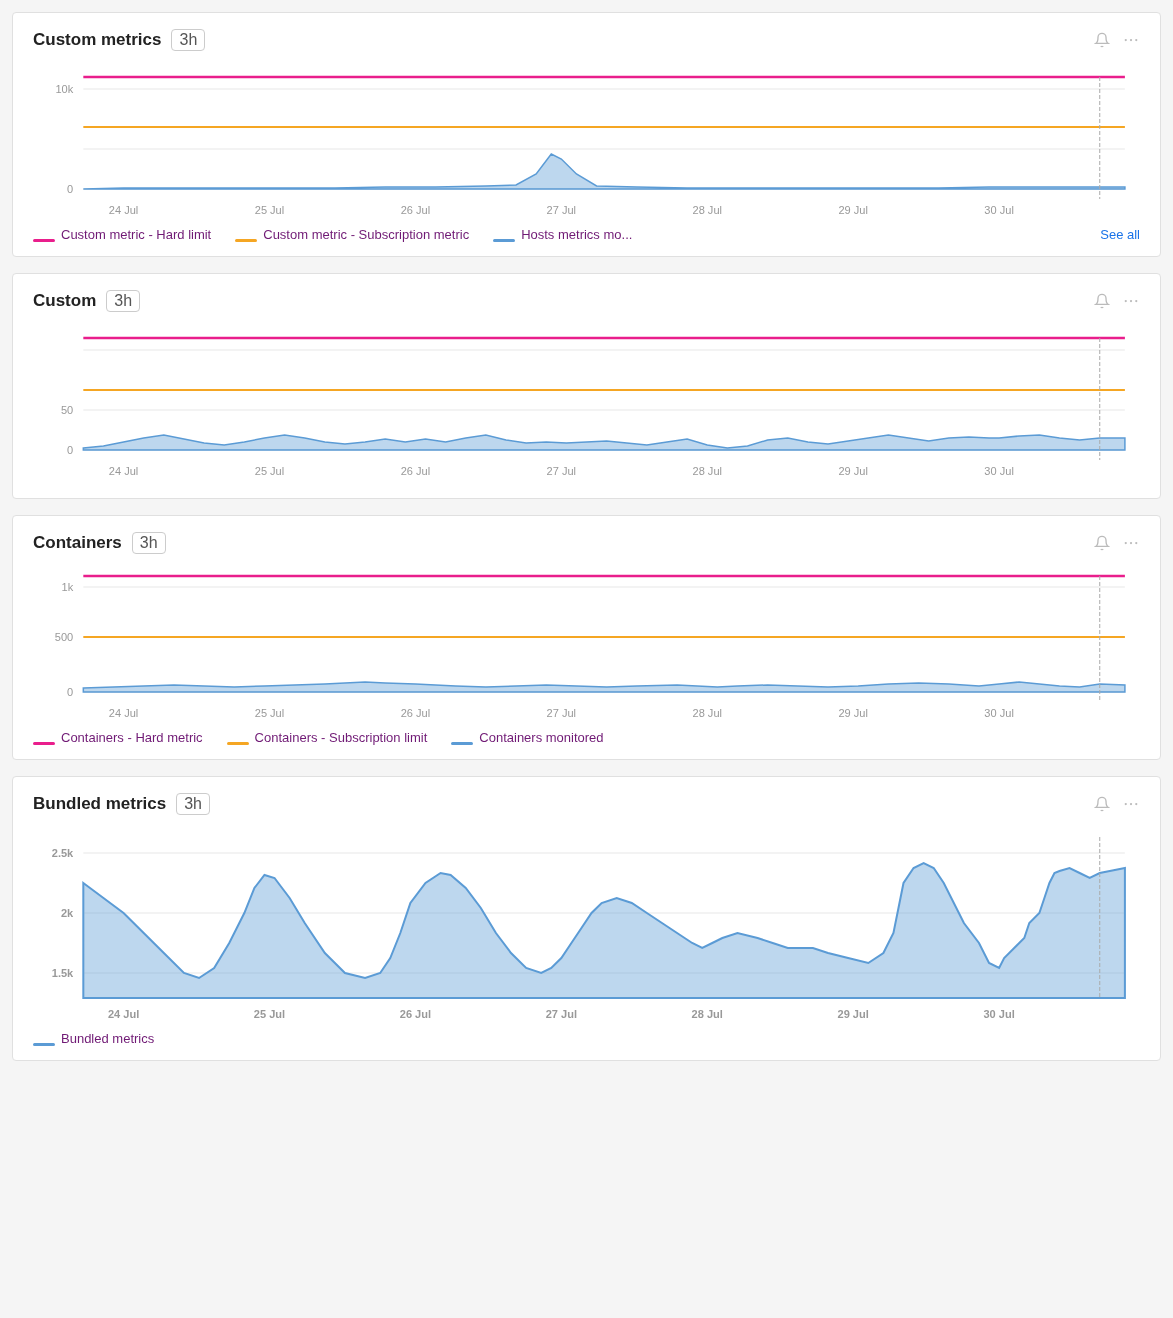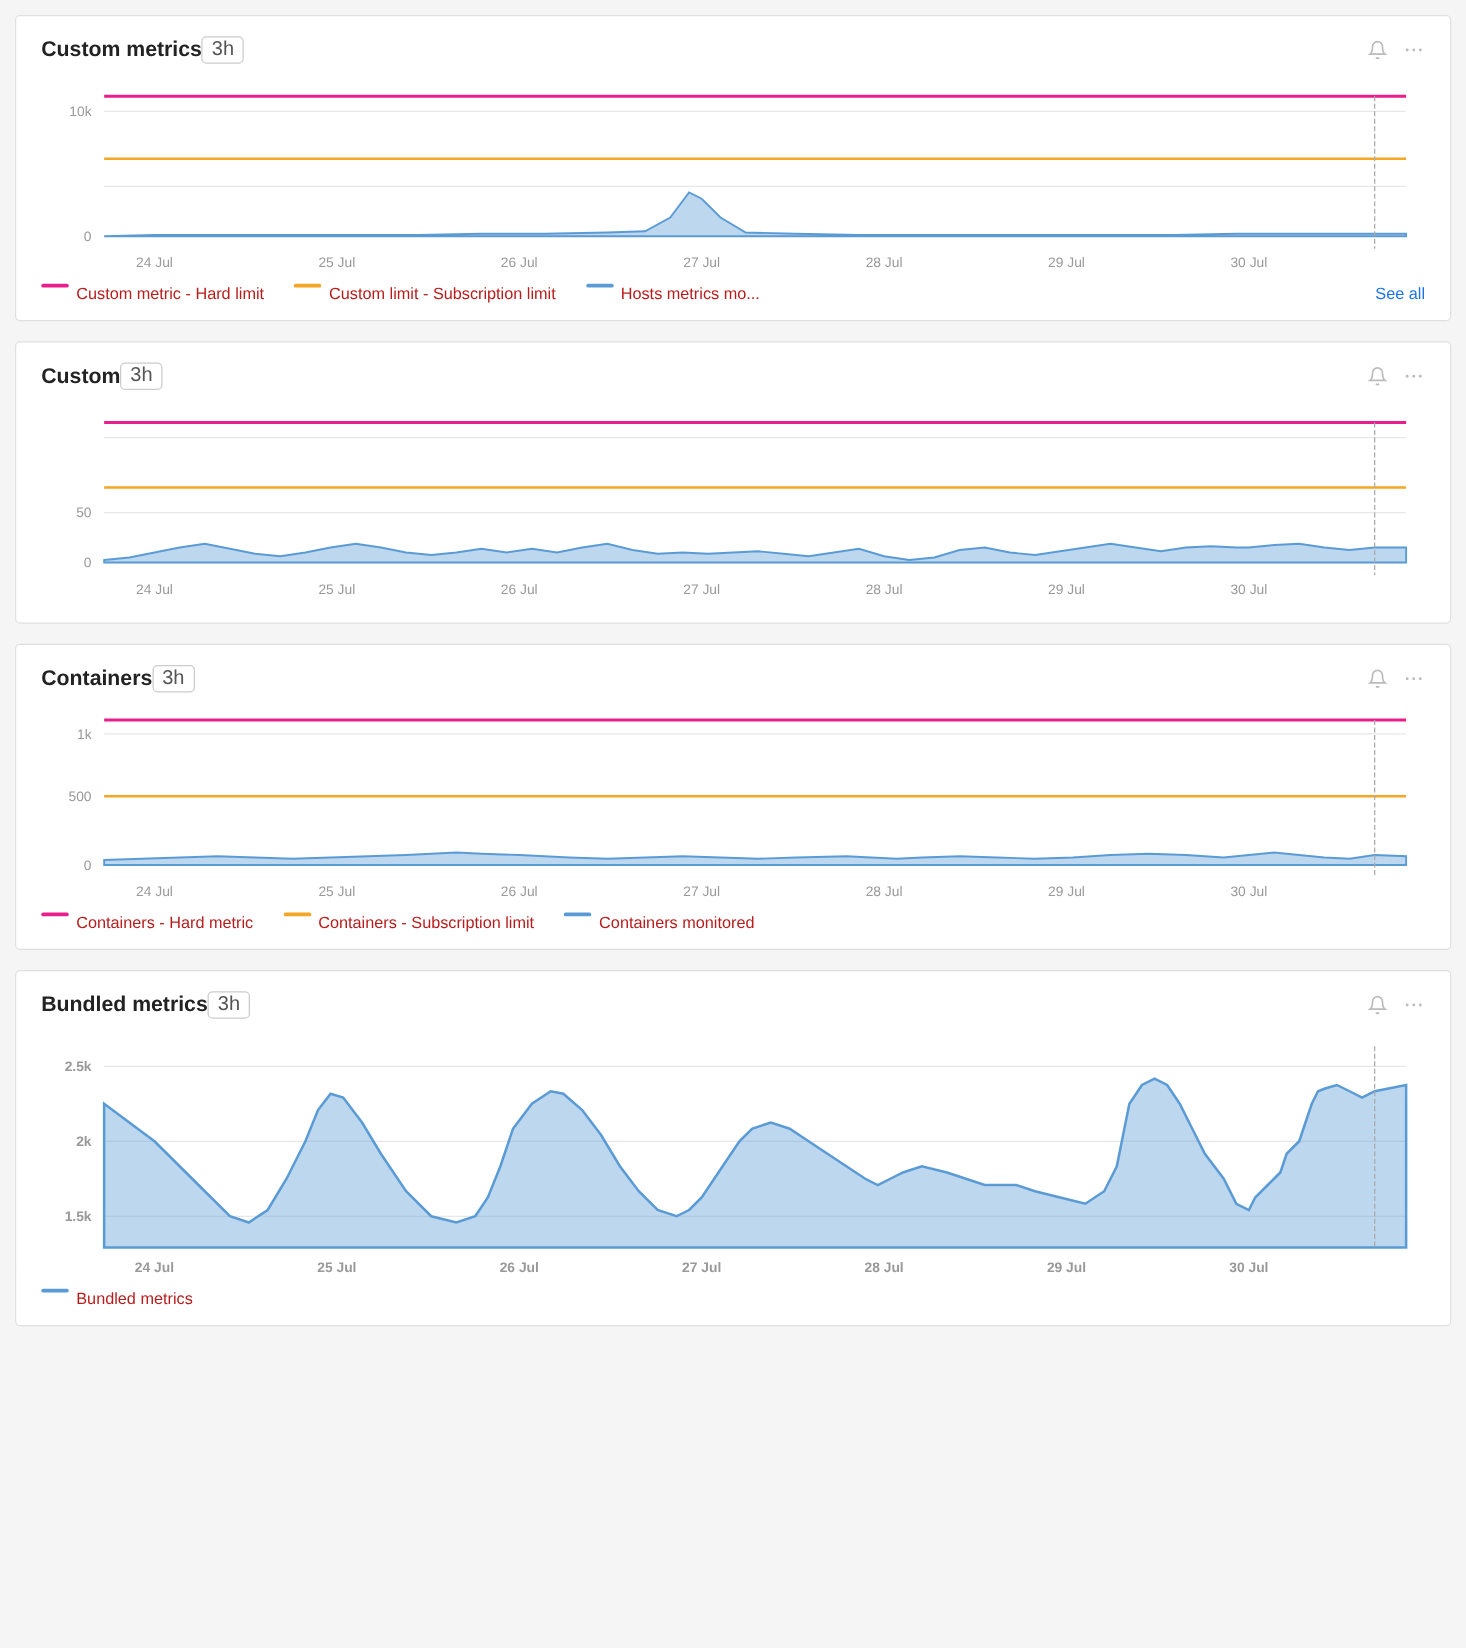--- a/index.html
+++ b/index.html
@@ -18,20 +18,21 @@
     }
     .panel-header {
       display: flex;
       align-items: center;
       justify-content: space-between;
       margin-bottom: 8px;
     }
     .panel-header-left {
       display: flex;
       align-items: center;
+      gap: 10px;
     }
     .panel-title {
       font-size: 17px;
       font-weight: 600;
       color: #222;
     }
     .time-badge {
       border: 1px solid #ccc;
       border-radius: 4px;
       font-size: 16px;
@@ -58,24 +59,24 @@
     }
     .legend {
       display: flex;
       align-items: center;
       gap: 24px;
       margin-top: 8px;
       flex-wrap: wrap;
     }
     .legend-item {
       display: flex;
-      align-items: flex-start;
+      align-items: flex-end;
       gap: 6px;
       font-size: 13px;
-      color: #b91c1c;
+      color: #701a75;
     }
     .legend-line {
       width: 22px;
       height: 3px;
       border-radius: 2px;
     }
     .see-all {
       color: #1a73e8;
       font-size: 13px;
       font-weight: 500;
@@ -158,21 +159,21 @@
       <line x1="1060" y1="18" x2="1060" y2="140" class="cursor-line"></line>
     </svg>
   </div>
   <div class="legend">
     <div class="legend-item">
       <div class="legend-line" style="background:#e91e8c;"></div>
       <span>Custom metric - Hard limit</span>
     </div>
     <div class="legend-item">
       <div class="legend-line" style="background:#f5a623;"></div>
-      <span>Custom limit - Subscription limit</span>
+      <span>Custom metric - Subscription metric</span>
     </div>
     <div class="legend-item">
       <div class="legend-line" style="background:#5b9bd5;"></div>
       <span>Hosts metrics mo...</span>
     </div>
     <a class="see-all">See all</a>
   </div>
 </div>
 
 <div class="panel">

